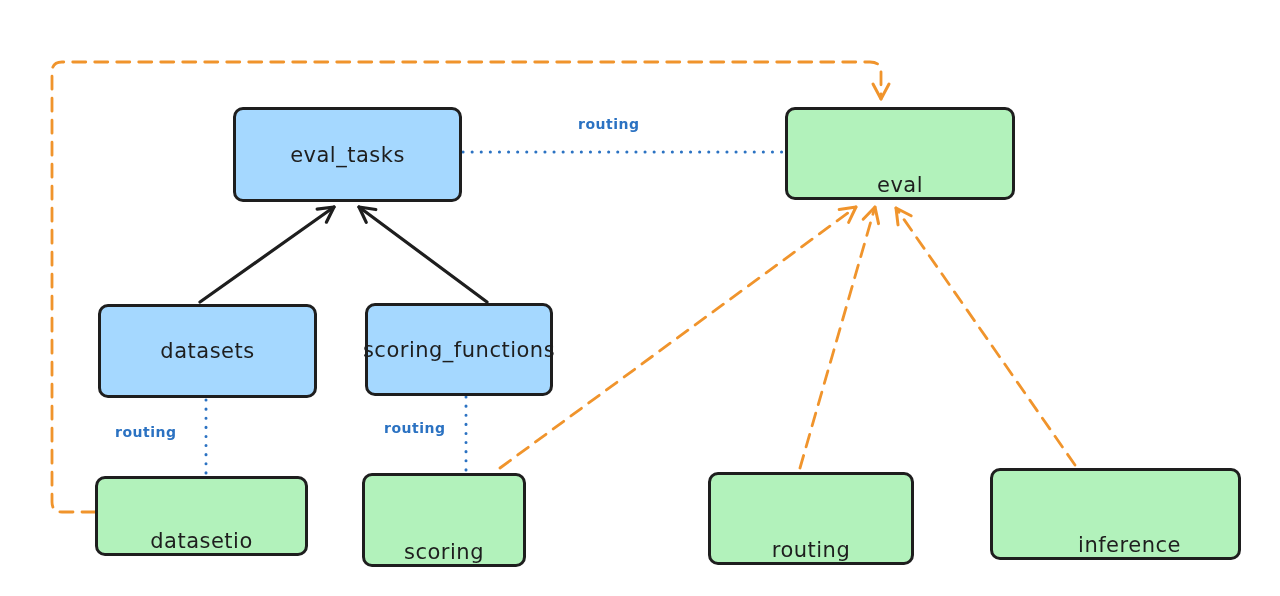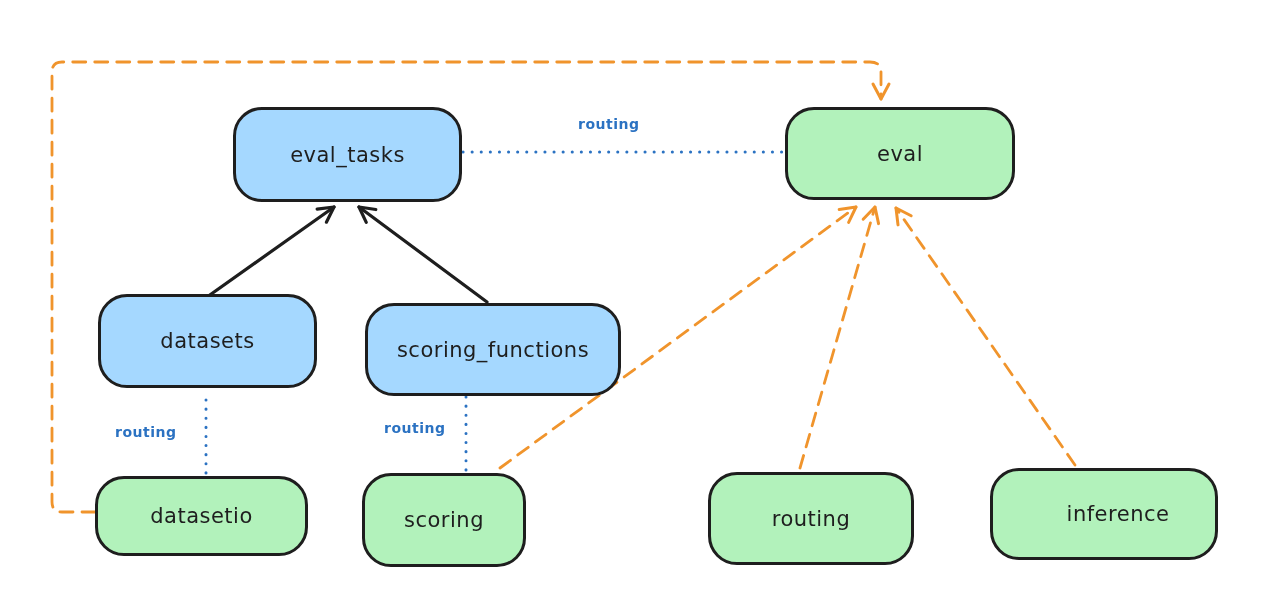--- a/index.html
+++ b/index.html
@@ -9,26 +9,26 @@
   }
   html,body{margin:0;padding:0;}
   body{background:#fff;font-family:"DejaVu Sans","Liberation Sans",sans-serif;}
   .canvas{
     position:relative;width:1280px;height:596px;overflow:hidden;
     background:var(--background);
   }
   .edges{position:absolute;left:0;top:0;width:1280px;height:596px;}
   .node{
     position:absolute;display:flex;align-items:center;justify-content:center;
-    border:3px solid var(--node-stroke);border-radius:29px;
+    border:3px solid var(--node-stroke);border-radius:10px;
     font-size:21px;letter-spacing:0.5px;color:var(--text);
     box-sizing:border-box;
   }
   .node.blue{background:var(--blue-fill);}
-  .node.green{background:var(--green-fill);}
+  .node.green{background:var(--green-fill);align-items:flex-end;}
   .edge-label{
     position:absolute;font-size:14px;font-weight:bold;letter-spacing:0.5px;
     color:var(--routing-blue);white-space:nowrap;
   }
 </style>
 </head>
 <body>
 
 <div class="canvas">
 
@@ -59,41 +59,41 @@
   </svg>
 
   <div class="node blue" style="left:233px;top:107px;width:229px;height:95px;">
     <span>eval_tasks</span>
   </div>
 
   <div class="node green" style="left:785px;top:107px;width:230px;height:93px;">
     <span>eval</span>
   </div>
 
-  <div class="node blue" style="left:98px;top:294px;width:219px;height:94px;">
+  <div class="node blue" style="left:98px;top:304px;width:219px;height:94px;">
     <span>datasets</span>
   </div>
 
-  <div class="node blue" style="left:365px;top:303px;width:256px;height:93px;">
+  <div class="node blue" style="left:365px;top:303px;width:188px;height:93px;">
     <span>scoring_functions</span>
   </div>
 
   <div class="node green" style="left:95px;top:476px;width:213px;height:80px;">
     <span>datasetio</span>
   </div>
 
   <div class="node green" style="left:362px;top:473px;width:164px;height:94px;">
     <span>scoring</span>
   </div>
 
   <div class="node green" style="left:708px;top:472px;width:206px;height:93px;">
     <span>routing</span>
   </div>
 
-  <div class="node green" style="left:990px;top:468px;width:228px;height:92px;padding-left:28px;">
+  <div class="node green" style="left:990px;top:468px;width:251px;height:92px;padding-left:28px;">
     <span>inference</span>
   </div>
 
   <div class="edge-label" style="left:578px;top:116px;">routing</div>
   <div class="edge-label" style="left:115px;top:424px;">routing</div>
   <div class="edge-label" style="left:384px;top:420px;">routing</div>
 
 </div>
 
 </body></html>

